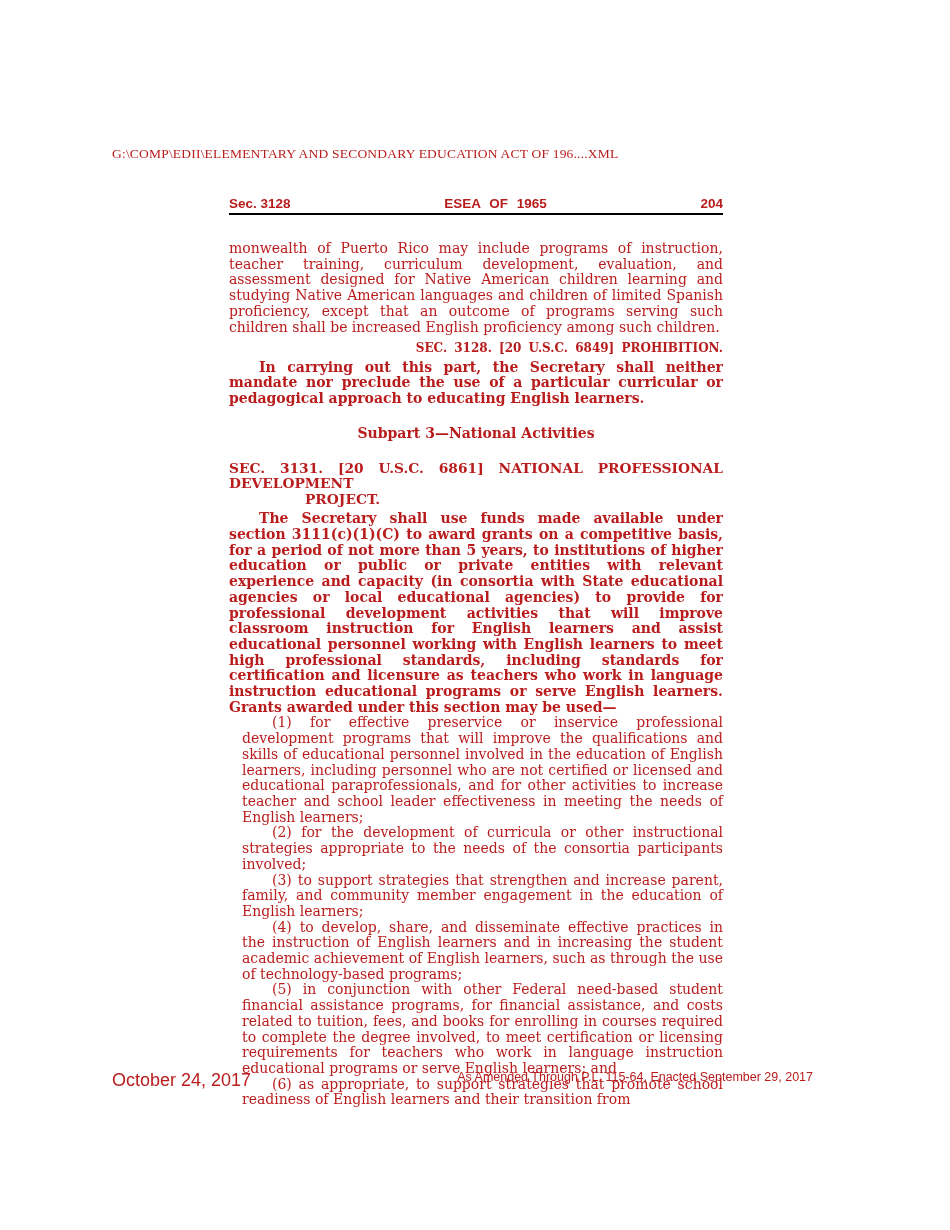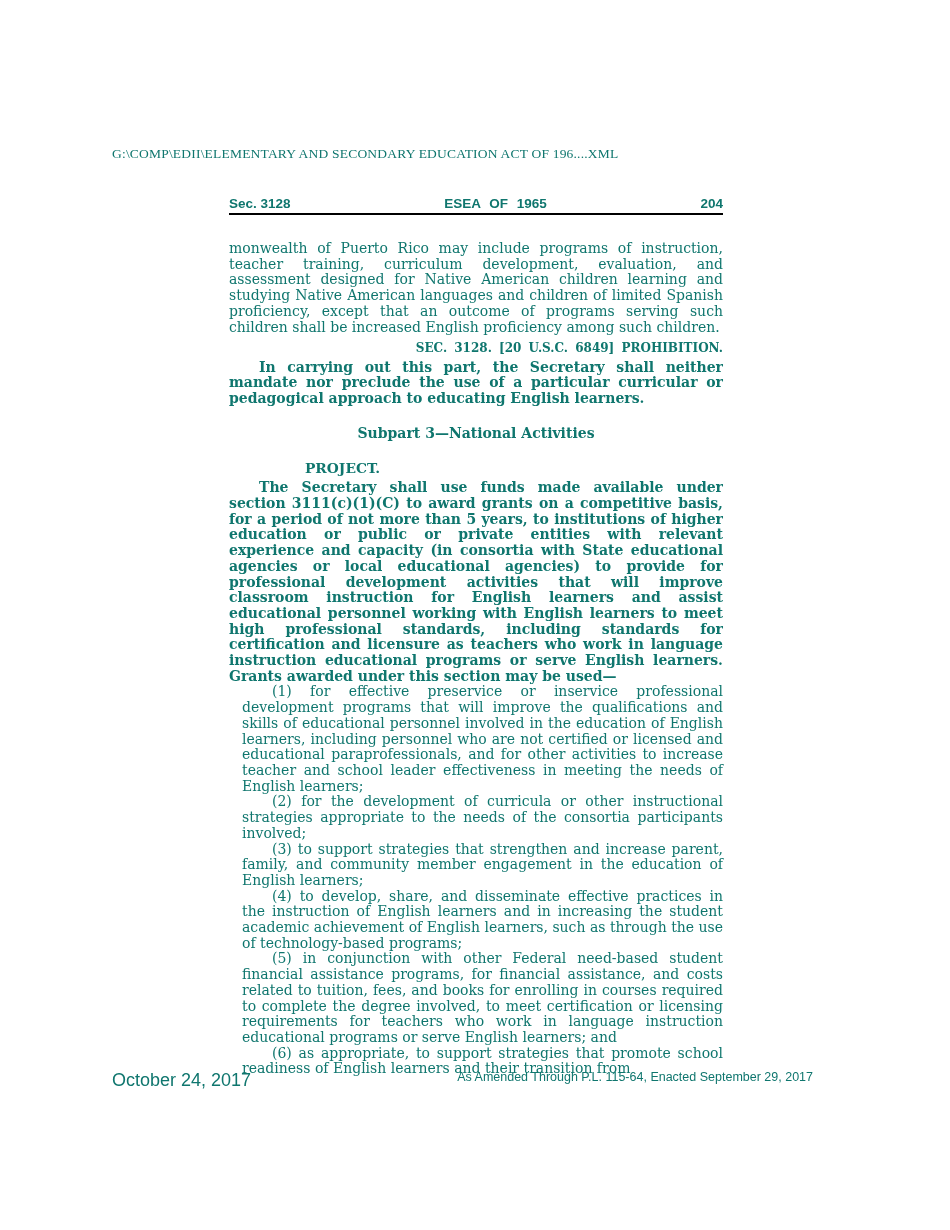--- a/index.html
+++ b/index.html
@@ -5,21 +5,21 @@
   html, body {
     margin: 0;
     padding: 0;
     background: #ffffff;
   }
   .page {
     position: relative;
     width: 950px;
     height: 1230px;
     background: #ffffff;
-    color: #0f766e;
+    color: #b91c1c;
     font-family: "DejaVu Serif", serif;
     overflow: hidden;
   }
   .filepath {
     position: absolute;
     left: 112px;
     top: 146px;
     font-family: "Liberation Serif", serif;
     font-size: 13.5px;
     letter-spacing: 0.2px;
@@ -126,20 +126,21 @@
 
     <p class="cont">monwealth of Puerto Rico may include programs of instruction, teacher training, curriculum development, evaluation, and assessment designed for Native American children learning and studying Native American languages and children of limited Spanish proficiency, except that an outcome of programs serving such children shall be increased English proficiency among such children.</p>
 
     <h3 class="sec-head">SEC. 3128. [20 U.S.C. 6849] PROHIBITION.</h3>
 
     <p class="ind">In carrying out this part, the Secretary shall neither mandate nor preclude the use of a particular curricular or pedagogical approach to educating English learners.</p>
 
     <h2 class="subpart">Subpart 3—National Activities</h2>
 
     <div class="sec-head-2line">
+      <div class="l1">SEC. 3131. [20 U.S.C. 6861] NATIONAL PROFESSIONAL DEVELOPMENT</div>
       <div class="l2">PROJECT.</div>
     </div>
 
     <p class="ind">The Secretary shall use funds made available under section 3111(c)(1)(C) to award grants on a competitive basis, for a period of not more than 5 years, to institutions of higher education or public or private entities with relevant experience and capacity (in consortia with State educational agencies or local educational agencies) to provide for professional development activities that will improve classroom instruction for English learners and assist educational personnel working with English learners to meet high professional standards, including standards for certification and licensure as teachers who work in language instruction educational programs or serve English learners. Grants awarded under this section may be used—</p>
 
     <p class="item">(1) for effective preservice or inservice professional development programs that will improve the qualifications and skills of educational personnel involved in the education of English learners, including personnel who are not certified or licensed and educational paraprofessionals, and for other activities to increase teacher and school leader effectiveness in meeting the needs of English learners;</p>
 
     <p class="item">(2) for the development of curricula or other instructional strategies appropriate to the needs of the consortia participants involved;</p>
 
     <p class="item">(3) to support strategies that strengthen and increase parent, family, and community member engagement in the education of English learners;</p>

